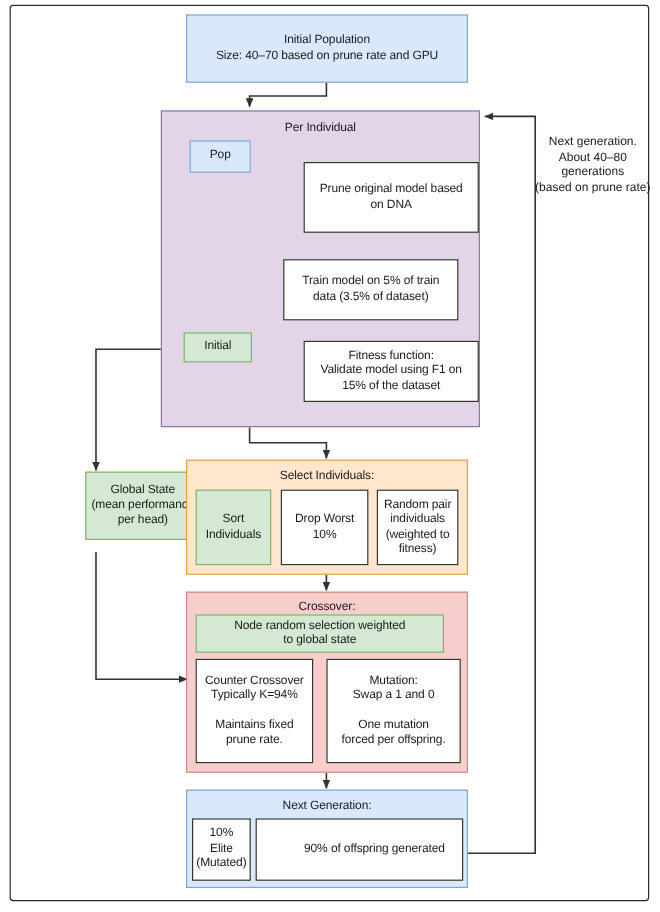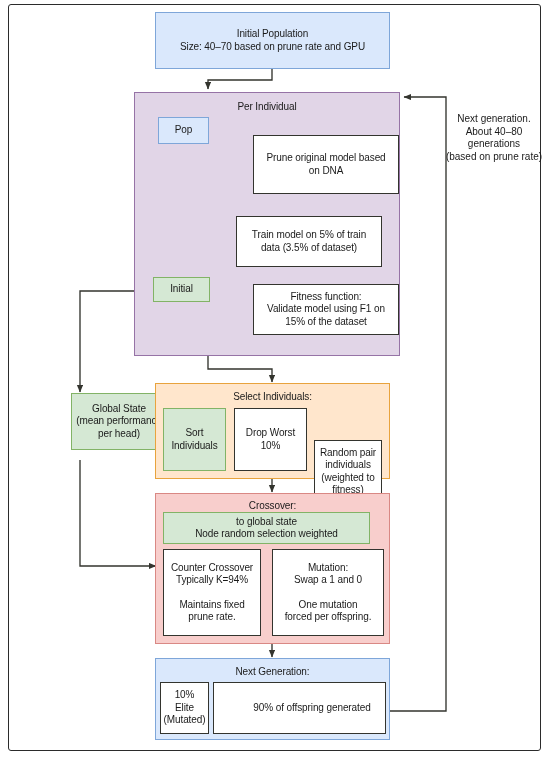--- a/index.html
+++ b/index.html
@@ -199,37 +199,37 @@
     </div>
   </div>
 
   <div class="node white" style="left:234px; top:408px; width:73px; height:63px;">
     <div class="node-inner">
       <div>Drop Worst</div>
       <div>10%</div>
     </div>
   </div>
 
-  <div class="node white" style="left:314px; top:408px; width:68px; height:63px;margin-top:32px;">
+  <div class="node white" style="left:314px; top:408px; width:68px; height:63px;">
     <div class="node-inner">
       <div>Random pair</div>
       <div>individuals</div>
       <div>(weighted to</div>
       <div>fitness)</div>
     </div>
   </div>
 
   <div class="node red" style="left:155px; top:493px; width:235px; height:151px; display:block;">
     <div class="group-title" style="top:6px;">Crossover:</div>
   </div>
 
   <div class="node green" style="left:163px; top:512px; width:207px; height:32px;">
     <div class="node-inner">
+      <div>Node random selection weighted</div>
       <div>to global state</div>
-      <div>Node random selection weighted</div>
     </div>
   </div>
 
   <div class="node white" style="left:163px; top:549px; width:98px; height:87px;">
     <div class="node-inner">
       <div>Counter Crossover</div>
       <div>Typically K=94%</div>
       <div style="height:12px;"></div>
       <div>Maintains fixed</div>
       <div>prune rate.</div>

